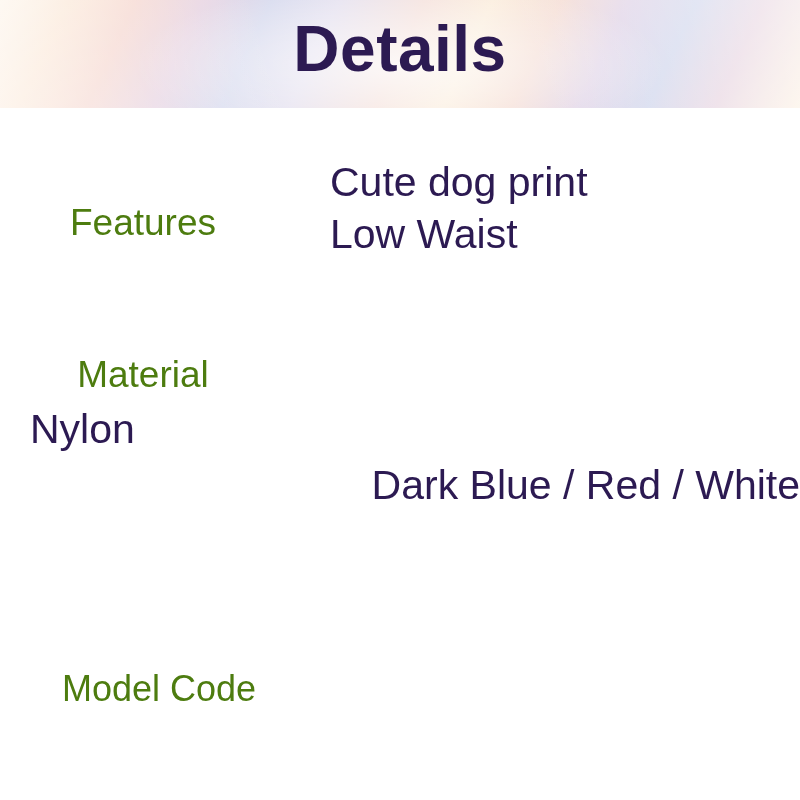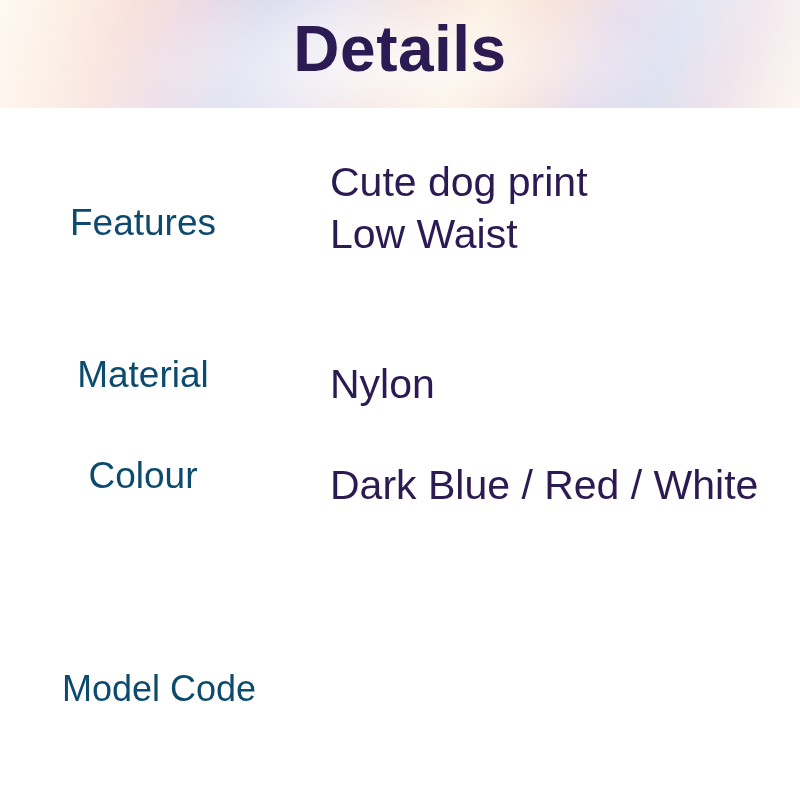--- a/index.html
+++ b/index.html
@@ -78,21 +78,21 @@
   .row {
     position: absolute;
     left: 0;
     width: 800px;
     display: flex;
     align-items: flex-start;
   }
   .label {
     width: 300px;
     text-align: center;
-    color: #0c4a6e;
+    color: #4d7c0f;
     font-size: 37px;
     font-weight: normal;
     line-height: 1.15;
     padding-right: 14px;
     box-sizing: border-box;
   }
   .value {
     flex: 1;
     color: #2c1a52;
     font-size: 41px;
@@ -100,26 +100,26 @@
     padding-left: 30px;
     box-sizing: border-box;
   }
   .value-line {
     display: block;
     white-space: nowrap;
   }
   
   .row-0 { top: 48px; }
   .row-0 .label { padding-top: 46px; }
-  .row-1 { top: 244px; }
+  .row-1 { top: 244px; flex-direction: column; }
   .row-2 { top: 345px; }
   .row-3 { top: 453px; }
   .row-4 { top: 558px; }
   .row-1 .label, .row-2 .label, .row-3 .label, .row-4 .label { padding-top: 2px; }
-  .row-1 .value, .row-2 .value, .row-3 .value, .row-4 .value { padding-top: 6px; }
+  .row-1 .value, .row-2 .value, .row-3 .value, .row-4 .value { padding-top: 6px; text-align: right; }
   .row-4 .label { font-size: 36px; padding-left: 32px; }
 </style>
 </head>
 <body>
 
 <div class="page">
 
   <div class="header">
     <div class="header-gradient"></div>
     <div class="header-title">Details</div>
@@ -136,21 +136,20 @@
     </div>
 
     <div class="row row-1">
       <div class="label">Material</div>
       <div class="value">
         <span class="value-line">Nylon</span>
       </div>
     </div>
 
     <div class="row row-2">
-      <div class="label">Colour</div>
       <div class="value">
         <span class="value-line">Dark Blue / Red / White</span>
       </div>
     </div>
 
     <div class="row row-3">
     </div>
 
     <div class="row row-4">
       <div class="label">Model Code</div>

